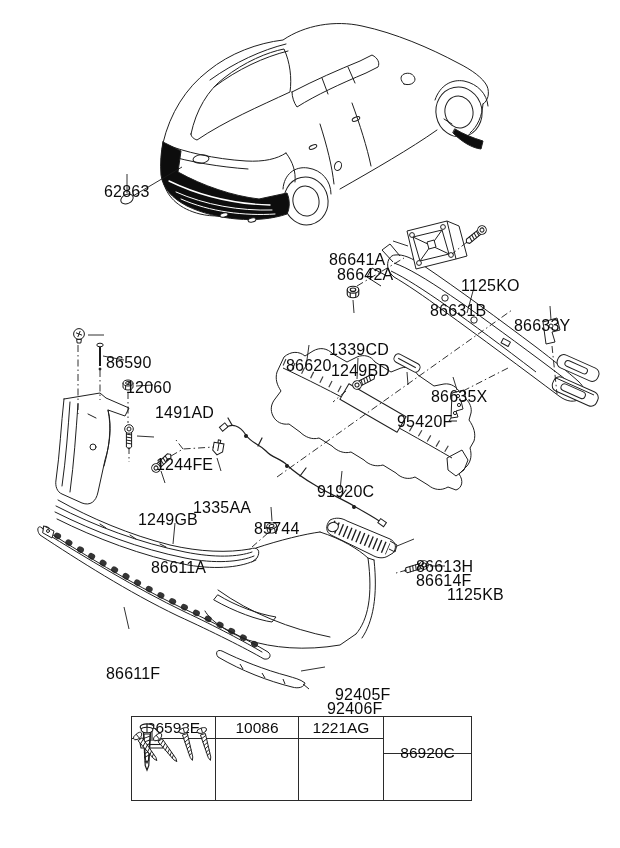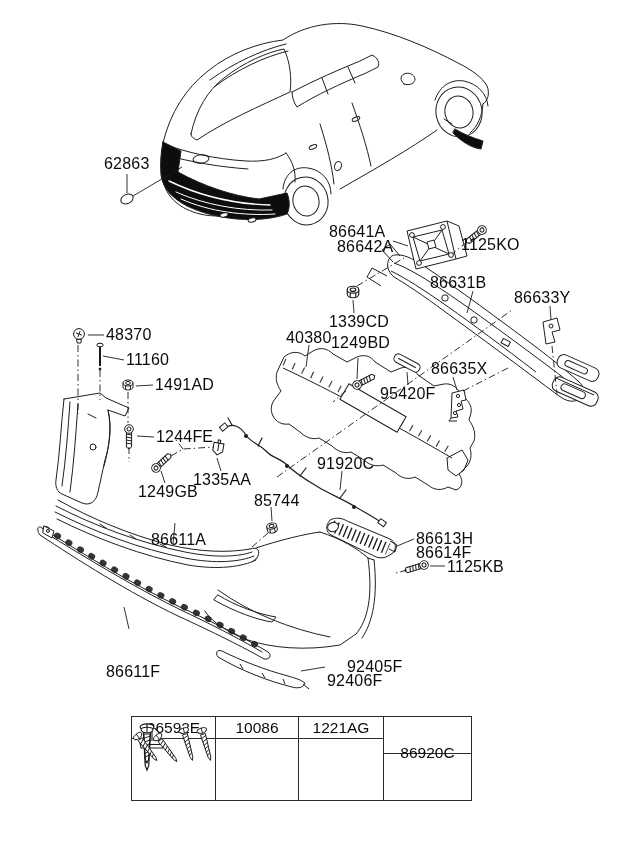--- a/index.html
+++ b/index.html
@@ -1,20 +1,20 @@
 <!DOCTYPE html>
 <html><head>
 <meta charset="utf-8">
 <style>
   html,body{margin:0;padding:0;background:#ffffff;}
   .stage{position:relative;width:620px;height:848px;background:#ffffff;overflow:hidden;
          font-family:"Liberation Sans",sans-serif;}
   .stage svg{position:absolute;left:0;top:0;}
   .plabel{position:absolute;font-size:16px;line-height:1;color:#0b0b0b;white-space:nowrap;
-          letter-spacing:.2px;font-weight:400;}
+          letter-spacing:.2px;font-weight:400;margin-top:28px;}
   .ftable{position:absolute;left:131px;top:716px;width:341px;height:85px;
           border:1.6px solid #2b2b2b;box-sizing:border-box;display:grid;
           grid-template-columns:84px 83px 85px 1fr;grid-template-rows:22px 1fr;}
   .ftable .hcell{border-right:1.6px solid #2b2b2b;border-bottom:1.6px solid #2b2b2b;
           display:flex;align-items:center;justify-content:center;font-size:15.5px;color:#0b0b0b;}
   .ftable .hcell:nth-child(4){border-right:none;margin-top:36px;}
   .ftable .bcell{border-right:1.6px solid #2b2b2b;display:flex;align-items:center;justify-content:center;}
   .ftable .bcell:last-child{border-right:none;}
 </style>
 </head>
@@ -279,42 +279,42 @@
     <path d="M552,346 L557,394"></path>
     <path d="M463,391 L510,367"></path>
     <path d="M277,477 L512,310"></path>
     <path d="M346,391 L333,402"></path>
   </g>
 </svg>
 
 <div class="plabel" style="left:104px;top:156px">62863</div>
 <div class="plabel" style="left:329px;top:224px">86641A</div>
 <div class="plabel" style="left:337px;top:239px">86642A</div>
-<div class="plabel" style="left:461px;top:237px">1125KO</div>
+<div class="plabel" style="left:461px;top:250px">1125KO</div>
 <div class="plabel" style="left:430px;top:275px">86631B</div>
 <div class="plabel" style="left:514px;top:290px">86633Y</div>
 <div class="plabel" style="left:329px;top:314px">1339CD</div>
-<div class="plabel" style="left:286px;top:330px">40380</div>
+<div class="plabel" style="left:286px;top:330px">86620</div>
 <div class="plabel" style="left:331px;top:335px">1249BD</div>
 <div class="plabel" style="left:431px;top:361px">86635X</div>
-<div class="plabel" style="left:380px;top:386px">95420F</div>
-<div class="plabel" style="left:106px;top:327px">48370</div>
-<div class="plabel" style="left:126px;top:352px">11160</div>
+<div class="plabel" style="left:397px;top:386px">95420F</div>
+<div class="plabel" style="left:106px;top:327px">86590</div>
+<div class="plabel" style="left:126px;top:352px">12060</div>
 <div class="plabel" style="left:155px;top:377px">1491AD</div>
 <div class="plabel" style="left:156px;top:429px">1244FE</div>
 <div class="plabel" style="left:138px;top:484px">1249GB</div>
 <div class="plabel" style="left:193px;top:472px">1335AA</div>
 <div class="plabel" style="left:151px;top:532px">86611A</div>
 <div class="plabel" style="left:254px;top:493px">85744</div>
 <div class="plabel" style="left:317px;top:456px">91920C</div>
 <div class="plabel" style="left:416px;top:531px">86613H</div>
 <div class="plabel" style="left:416px;top:545px">86614F</div>
 <div class="plabel" style="left:447px;top:559px">1125KB</div>
-<div class="plabel" style="left:106px;top:664px">86611F</div>
-<div class="plabel" style="left:347px;top:659px">92405F</div>
+<div class="plabel" style="left:106px;top:638px">86611F</div>
+<div class="plabel" style="left:335px;top:659px">92405F</div>
 <div class="plabel" style="left:327px;top:673px">92406F</div>
 
 <div class="ftable">
   <div class="hcell">86592E</div>
   <div class="hcell">10086</div>
   <div class="hcell">1221AG</div>
   <div class="hcell">86920C</div>
   <div class="bcell">
     <svg width="40" height="40" viewBox="-20 -20 40 40">
       <use href="#f-grommet" transform="translate(0,2)"></use>

